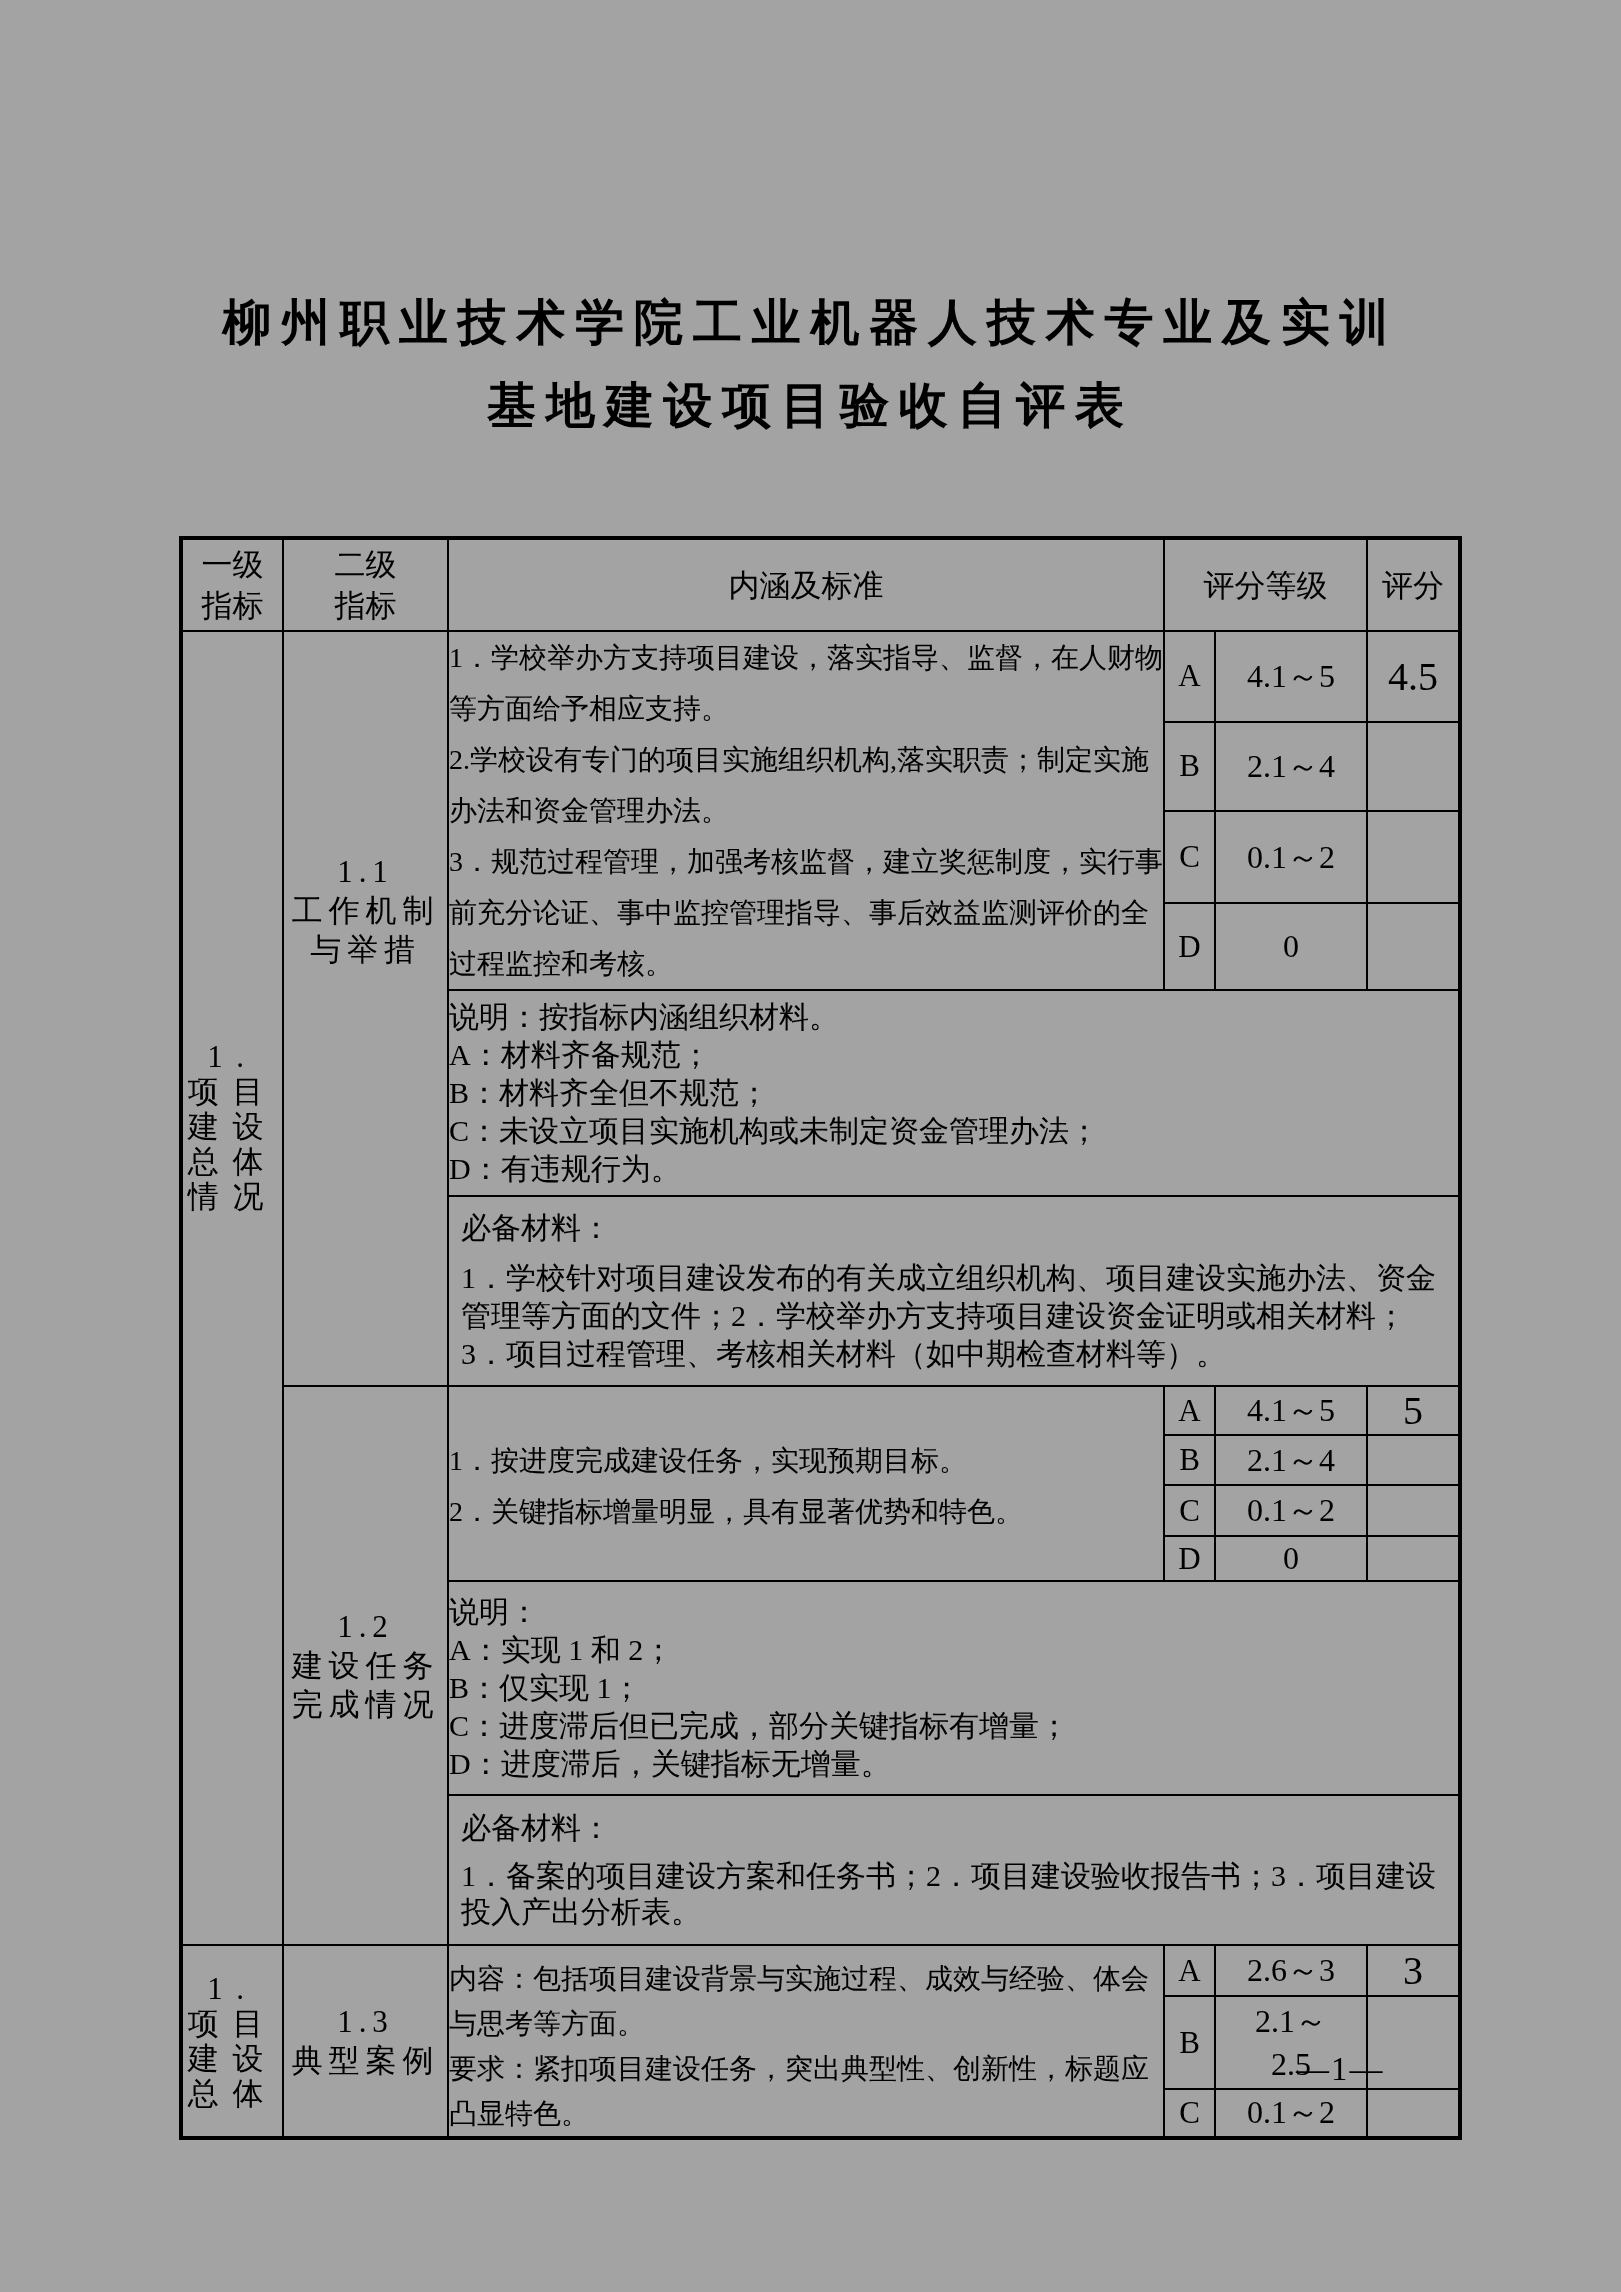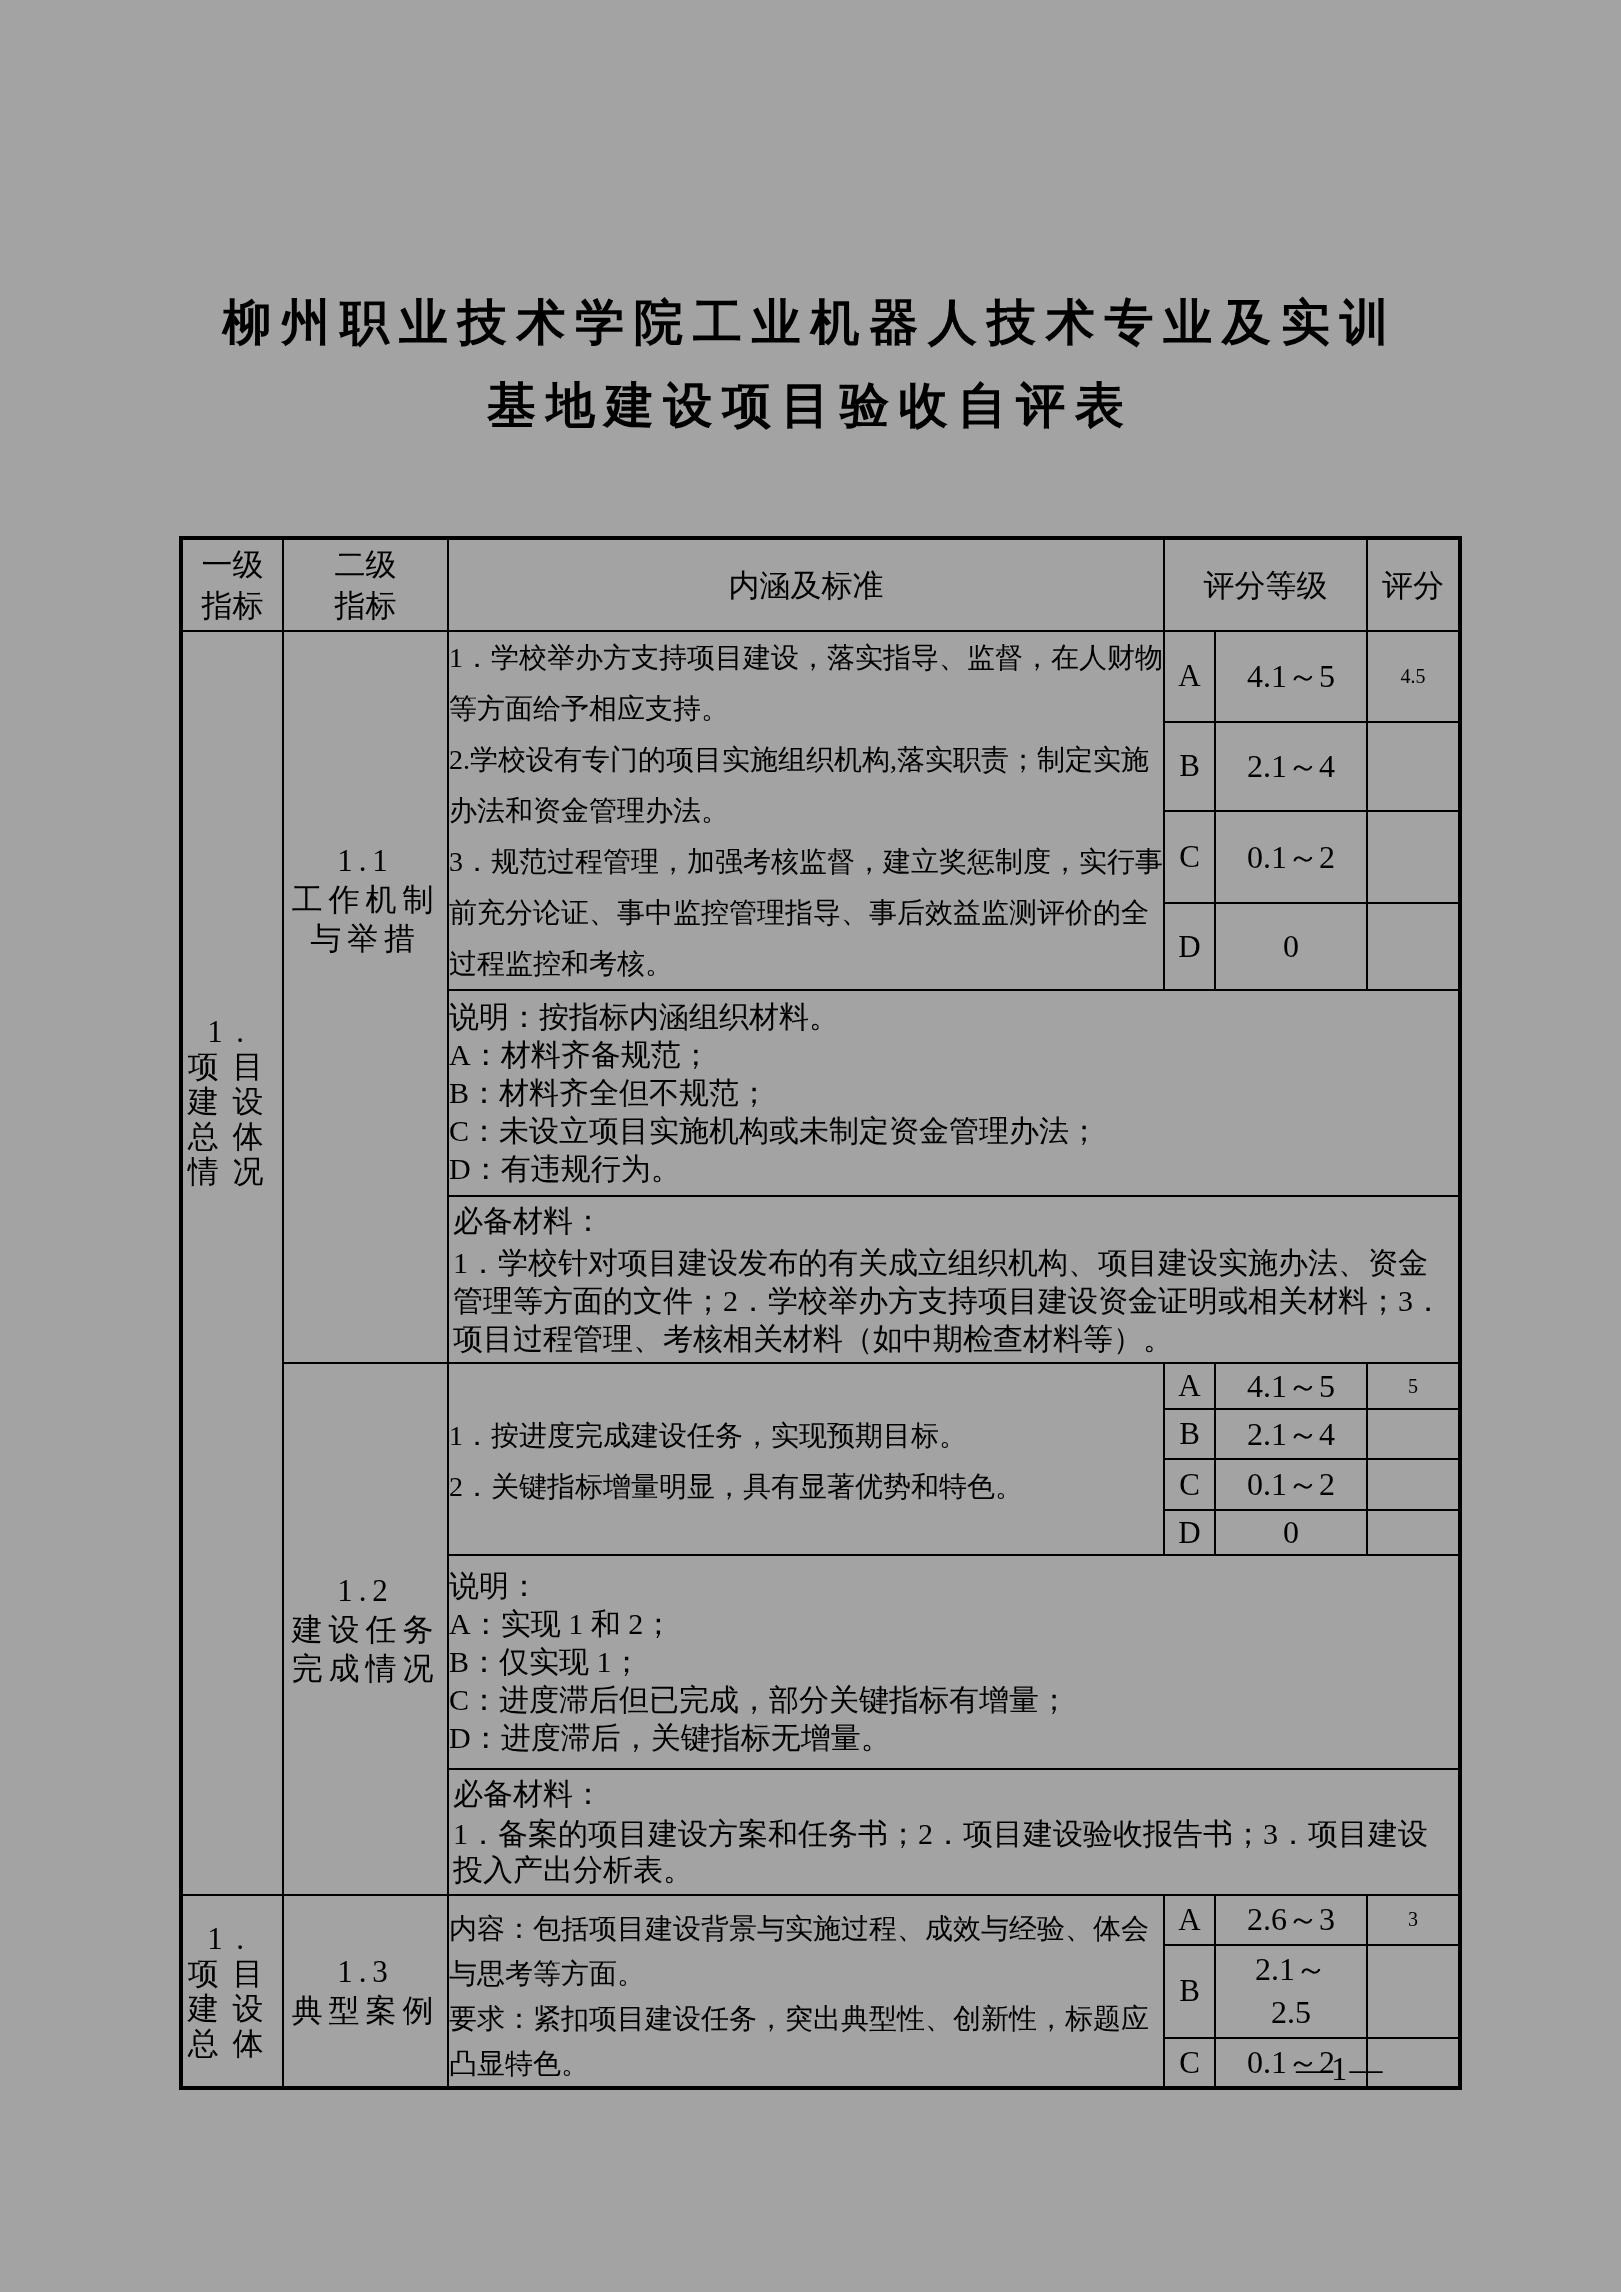--- a/index.html
+++ b/index.html
@@ -74,30 +74,30 @@
     text-align:center; vertical-align:middle;
     font-size:31px;
   }
   td.grange {
     text-align:center; vertical-align:middle;
     font-size:32px; line-height:43px;
     white-space:pre-line;
   }
   td.gscore {
     text-align:center; vertical-align:middle;
-    font-size:20px;
+    font-size:40px;
   }
   td.note, td.materials {
     vertical-align:middle;
     padding:5.9px 13.7px;
     font-size:30px; line-height:38px;
     text-align:left;
   }
   td.note { white-space:pre-line; }
-  td.materials div { margin:4px; }
+  td.materials div { margin:12px; }
   td.materials.compact { line-height:36px; padding-top:2px; padding-bottom:2px; }
   .page-footer {
     position:absolute;
     top:2051px; left:1296px;
     font-size:33px;
     letter-spacing:2px;
   }
 </style>
 </head>
 <body>

